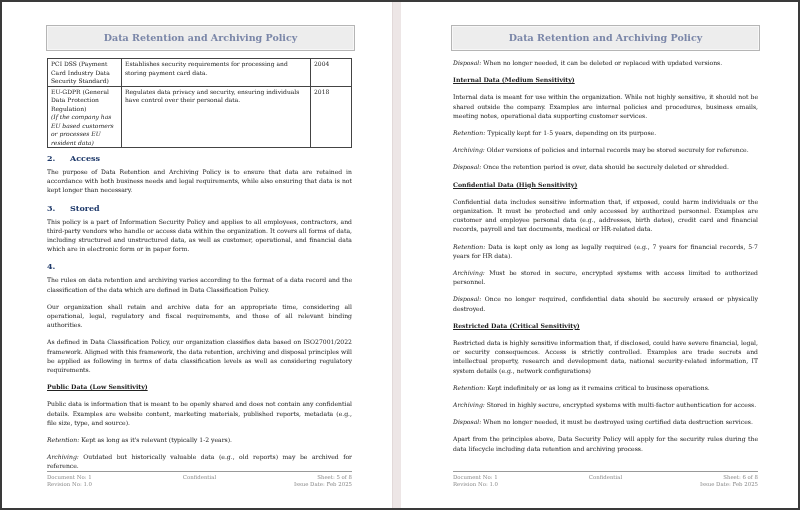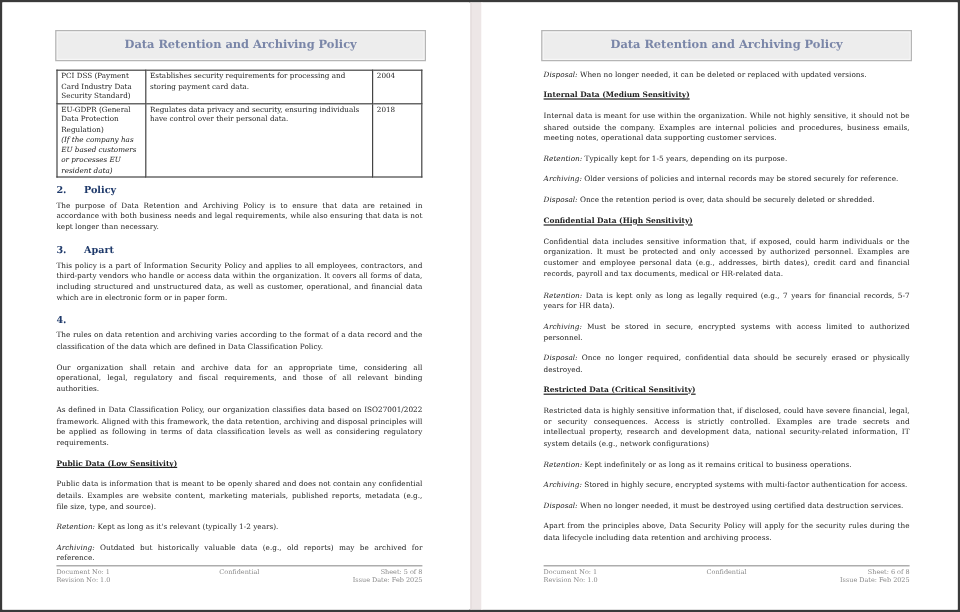--- a/index.html
+++ b/index.html
@@ -100,29 +100,29 @@
           </td>
           <td class="c2">Regulates data privacy and security, ensuring individuals have control over their personal data.</td>
           <td class="c3">2018</td>
         </tr>
       </tbody>
         </table>
 
       <div class="gap-s"></div>
       <h2 class="sec">
         <span class="num">2.</span>
-        <span>Policy</span>
+        <span>Access</span>
       </h2>
       <div style="height:3px"></div>
       <p>The purpose of Data Retention and Archiving Policy is to ensure that data are retained in accordance with both business needs and legal requirements, while also ensuring that data is not kept longer than necessary.</p>
 
       <div class="gap-m"></div>
       <h2 class="sec">
         <span class="num">3.</span>
-        <span>Apart</span>
+        <span>Stored</span>
       </h2>
       <div style="height:3px"></div>
       <p>This policy is a part of Information Security Policy and applies to all employees, contractors, and third-party vendors who handle or access data within the organization. It covers all forms of data, including structured and unstructured data, as well as customer, operational, and financial data which are in electronic form or in paper form.</p>
 
       <div class="gap-m"></div>
       <h2 class="sec">
         <span class="num">4.</span>
       </h2>
       <div style="height:3px"></div>
       <p>The rules on data retention and archiving varies according to the format of a data record and the classification of the data which are defined in Data Classification Policy.</p>

